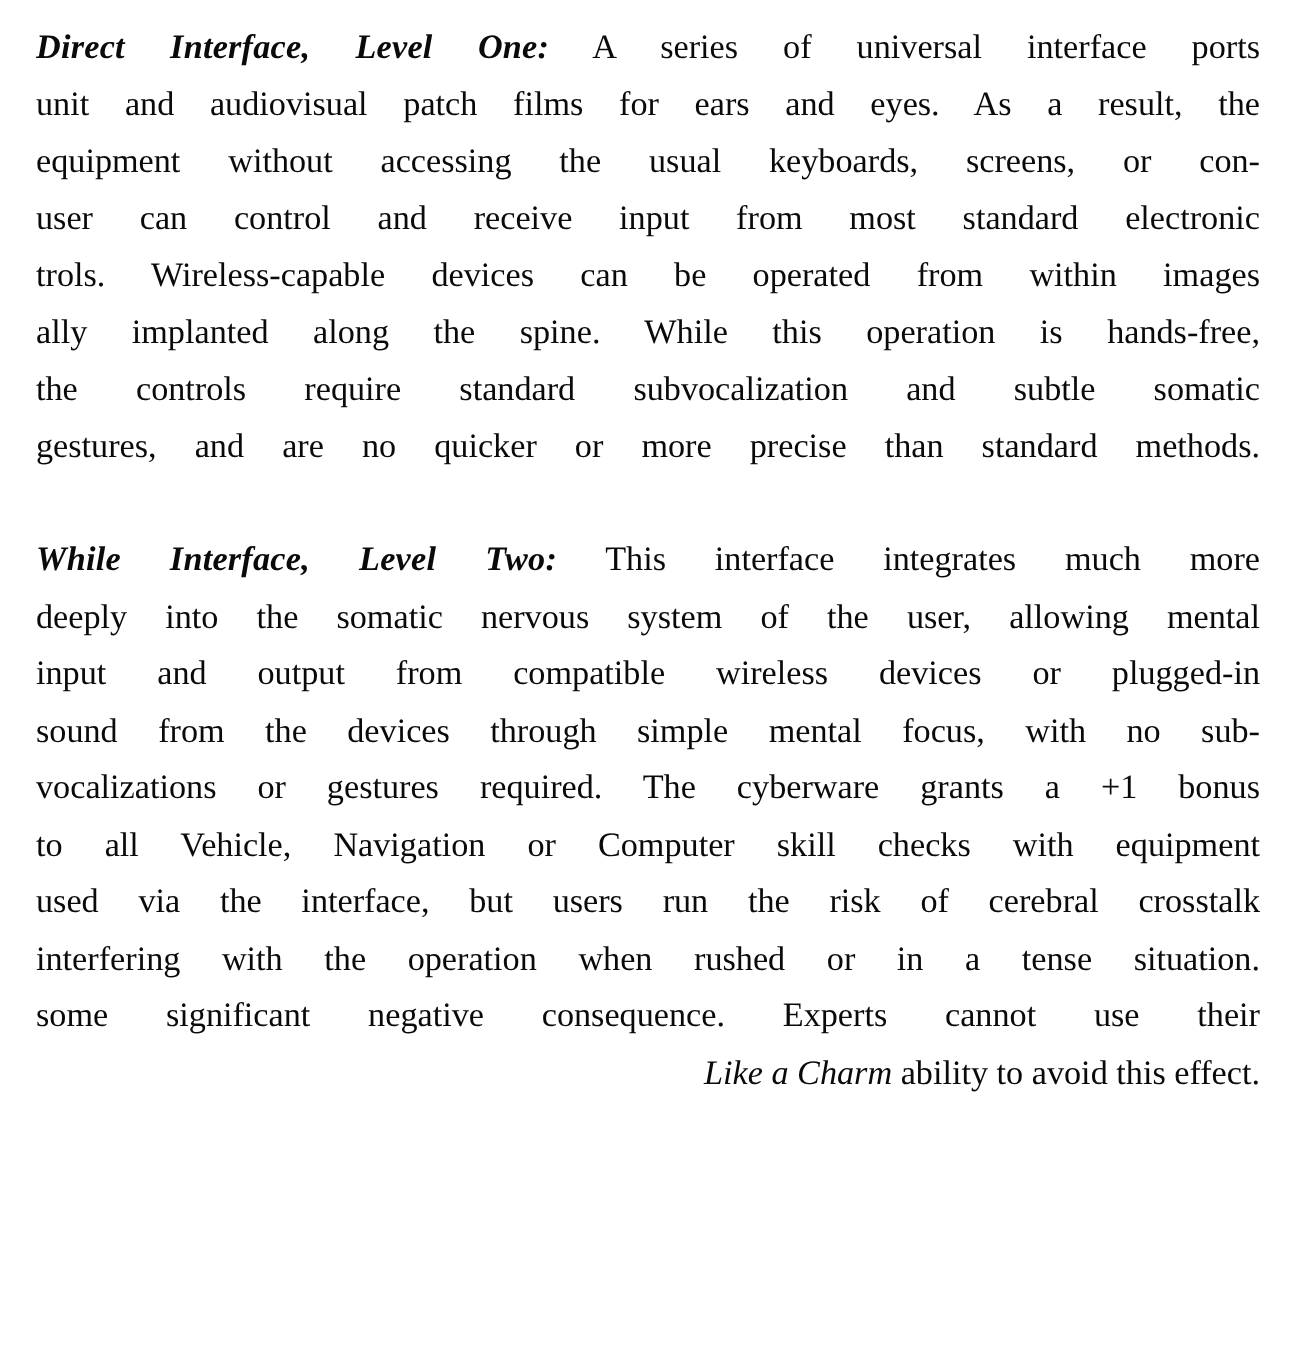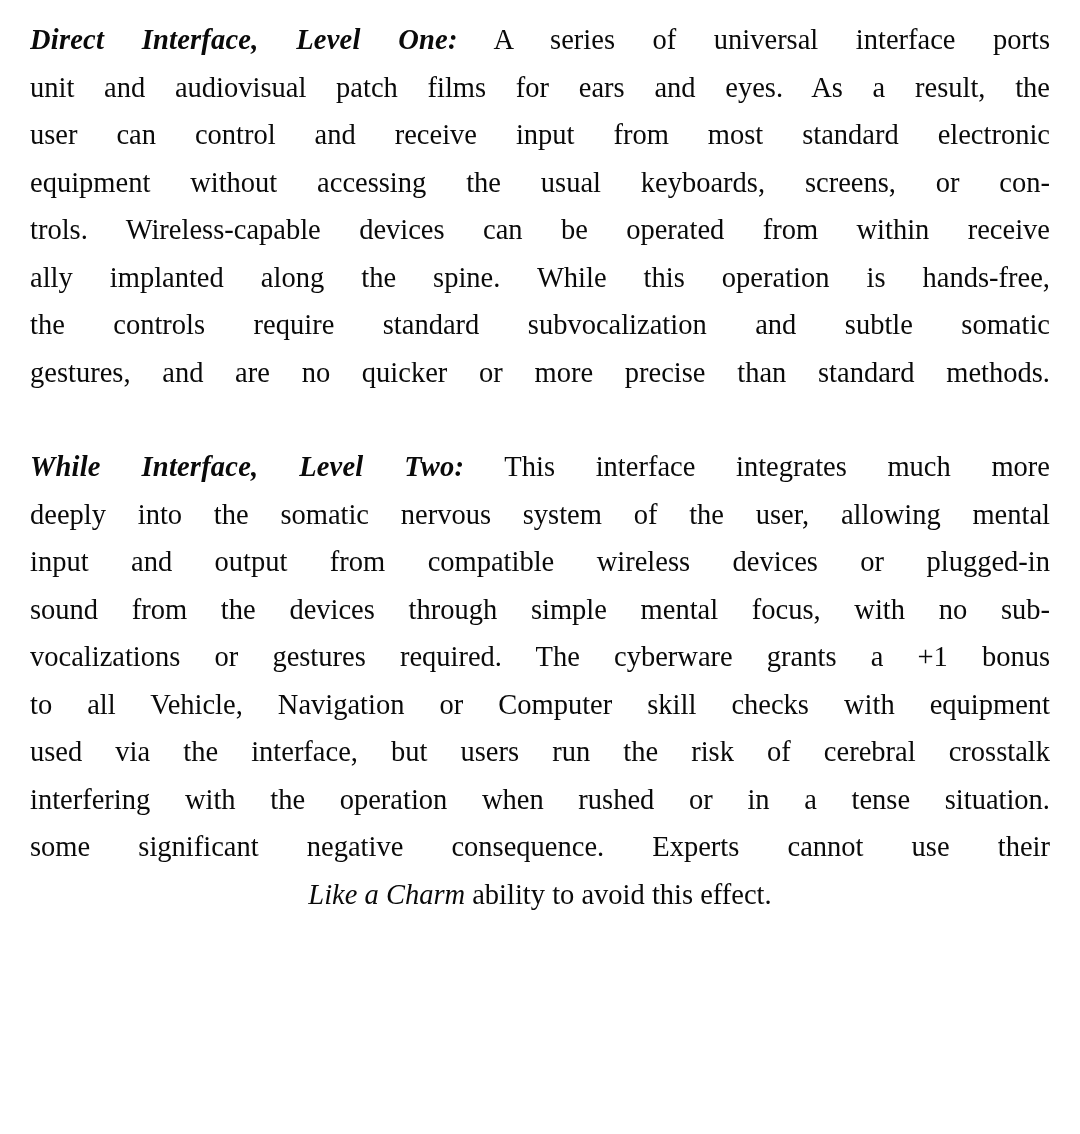--- a/index.html
+++ b/index.html
@@ -17,42 +17,42 @@
     font-family: "Liberation Serif", "DejaVu Serif", serif;
     font-size: 28.5px;
     overflow: hidden;
   }
   .paragraph { margin: 0; }
   .paragraph + .paragraph { margin-top: 47px; }
   .line {
     height: 47.5px;
     line-height: 47.5px;
     overflow: hidden;
-    text-align: center;
+    text-align: right;
     white-space: normal;
   }
   .line.just {
     text-align: justify;
     text-align-last: justify;
     text-justify: inter-word;
   }
   .run    { font-style: normal; font-weight: 400; }
   .run-bi { font-style: italic; font-weight: 700; letter-spacing: 0.2px; }
   .run-i  { font-style: italic; font-weight: 400; }
 </style>
 </head>
 <body>
 
 <div class="page">
     <div class="paragraph">
       <div class="line just"><span class="run-bi">Direct Interface, Level One:</span><span class="run"> A series of universal interface ports</span></div>
       <div class="line just"><span class="run">unit and audiovisual patch films for ears and eyes. As a result, the</span></div>
+      <div class="line just"><span class="run">equipment without accessing the usual keyboards, screens, or con-</span></div>
       <div class="line just"><span class="run">user can control and receive input from most standard electronic</span></div>
-      <div class="line just"><span class="run">equipment without accessing the usual keyboards, screens, or con-</span></div>
-      <div class="line just"><span class="run">trols. Wireless-capable devices can be operated from within receive</span></div>
+      <div class="line just"><span class="run">trols. Wireless-capable devices can be operated from within images</span></div>
       <div class="line just"><span class="run">ally implanted along the spine. While this operation is hands-free,</span></div>
       <div class="line just"><span class="run">the controls require standard subvocalization and subtle somatic</span></div>
       <div class="line just"><span class="run">gestures, and are no quicker or more precise than standard methods.</span></div>
     </div>
     <div class="paragraph">
       <div class="line just"><span class="run-bi">While Interface, Level Two:</span><span class="run"> This interface integrates much more</span></div>
       <div class="line just"><span class="run">deeply into the somatic nervous system of the user, allowing mental</span></div>
       <div class="line just"><span class="run">input and output from compatible wireless devices or plugged-in</span></div>
       <div class="line just"><span class="run">sound from the devices through simple mental focus, with no sub-</span></div>
       <div class="line just"><span class="run">vocalizations or gestures required. The cyberware grants a +1 bonus</span></div>

